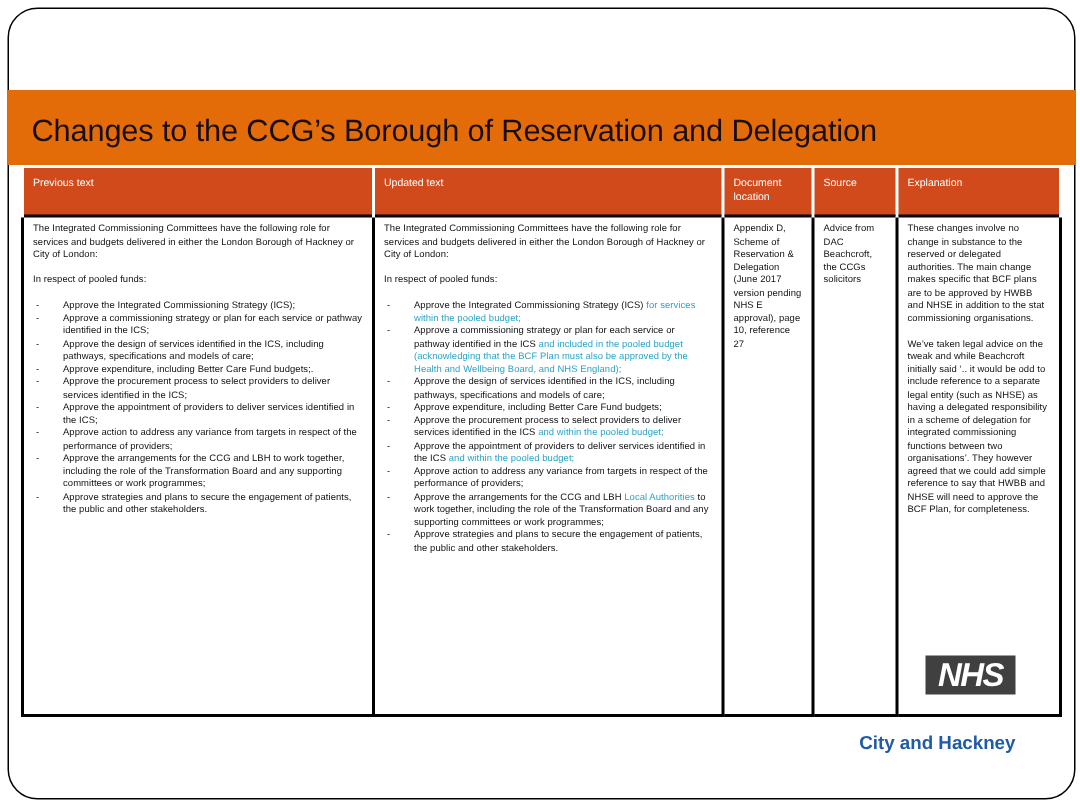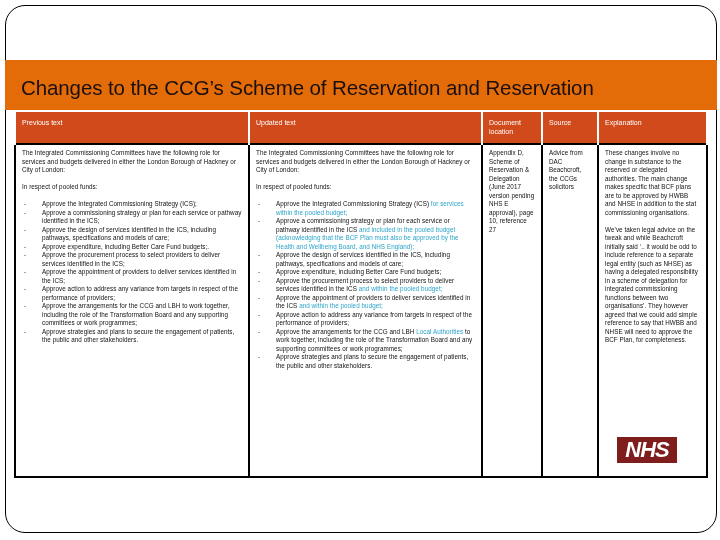--- a/index.html
+++ b/index.html
@@ -10,29 +10,29 @@
 
   table.changes { position:absolute; left:14px; top:112px; border-collapse:collapse; table-layout:fixed; }
   table.changes th { background:#d04a1c; color:#fff; font-weight:normal; font-size:7px; text-align:left; vertical-align:top; padding:6px 6px 4px 6px; border-left:2px solid #fff; border-right:2px solid #fff; height:21px; line-height:9px; }
   table.changes td { vertical-align:top; font-size:6.3px; line-height:8.5px; color:#111; padding:4px 6px; border:2px solid #000; height:323px; letter-spacing:0.05px; }
   td p { margin:0 0 8.5px 0; }
   td ul { list-style:none; margin:0; padding:0; }
   td li { position:relative; padding-left:20px; }
   td li::before { content:"-"; position:absolute; left:2px; top:0; }
   .hl { color:#2aa3c9; }
 
-  .nhs-logo { position:absolute; left:617px; top:437px; width:60px; height:26px; background:#7f1d1d; color:#fff; font-weight:bold; font-style:italic; font-size:22px; line-height:26px; text-align:center; letter-spacing:-1px; }
+  .nhs-logo { position:absolute; left:617px; top:437px; width:60px; height:26px; background:#404040; color:#fff; font-weight:bold; font-style:italic; font-size:22px; line-height:26px; text-align:center; letter-spacing:-1px; }
   .org-name { position:absolute; right:43px; top:488px; text-align:right; color:#1f5ba8; font-size:12.5px; line-height:15px; font-weight:bold; }
 </style>
 </head>
 <body>
 
 <div class="slide-frame"></div>
 <div class="title-bar"></div>
-<div class="title">Changes to the CCG’s Scheme of Reservation and Reservation</div>
+<div class="title">Changes to the CCG’s Borough of Reservation and Delegation</div>
 
 <table class="changes">
   <colgroup>
     <col style="width:234px">
       <col style="width:233px">
       <col style="width:60px">
       <col style="width:56px">
       <col style="width:109px">
   </colgroup>
   <thead>
@@ -81,13 +81,14 @@
       <td>
         <p>These changes involve no change in substance to the reserved or delegated authorities. The main change makes specific that BCF plans are to be approved by HWBB and NHSE in addition to the stat commissioning organisations.</p>
         <p>We’ve taken legal advice on the tweak and while Beachcroft initially said ‘.. it would be odd to include reference to a separate legal entity (such as NHSE) as having a delegated responsibility in a scheme of delegation for integrated commissioning functions between two organisations’. They however agreed that we could add simple reference to say that HWBB and NHSE will need to approve the BCF Plan, for completeness.</p>
       </td>
     </tr>
   </tbody>
 </table>
 
 <div class="nhs-logo">NHS</div>
 <div class="org-name">
+  <div>City and Hackney</div>
 </div>
 
 </body></html>

